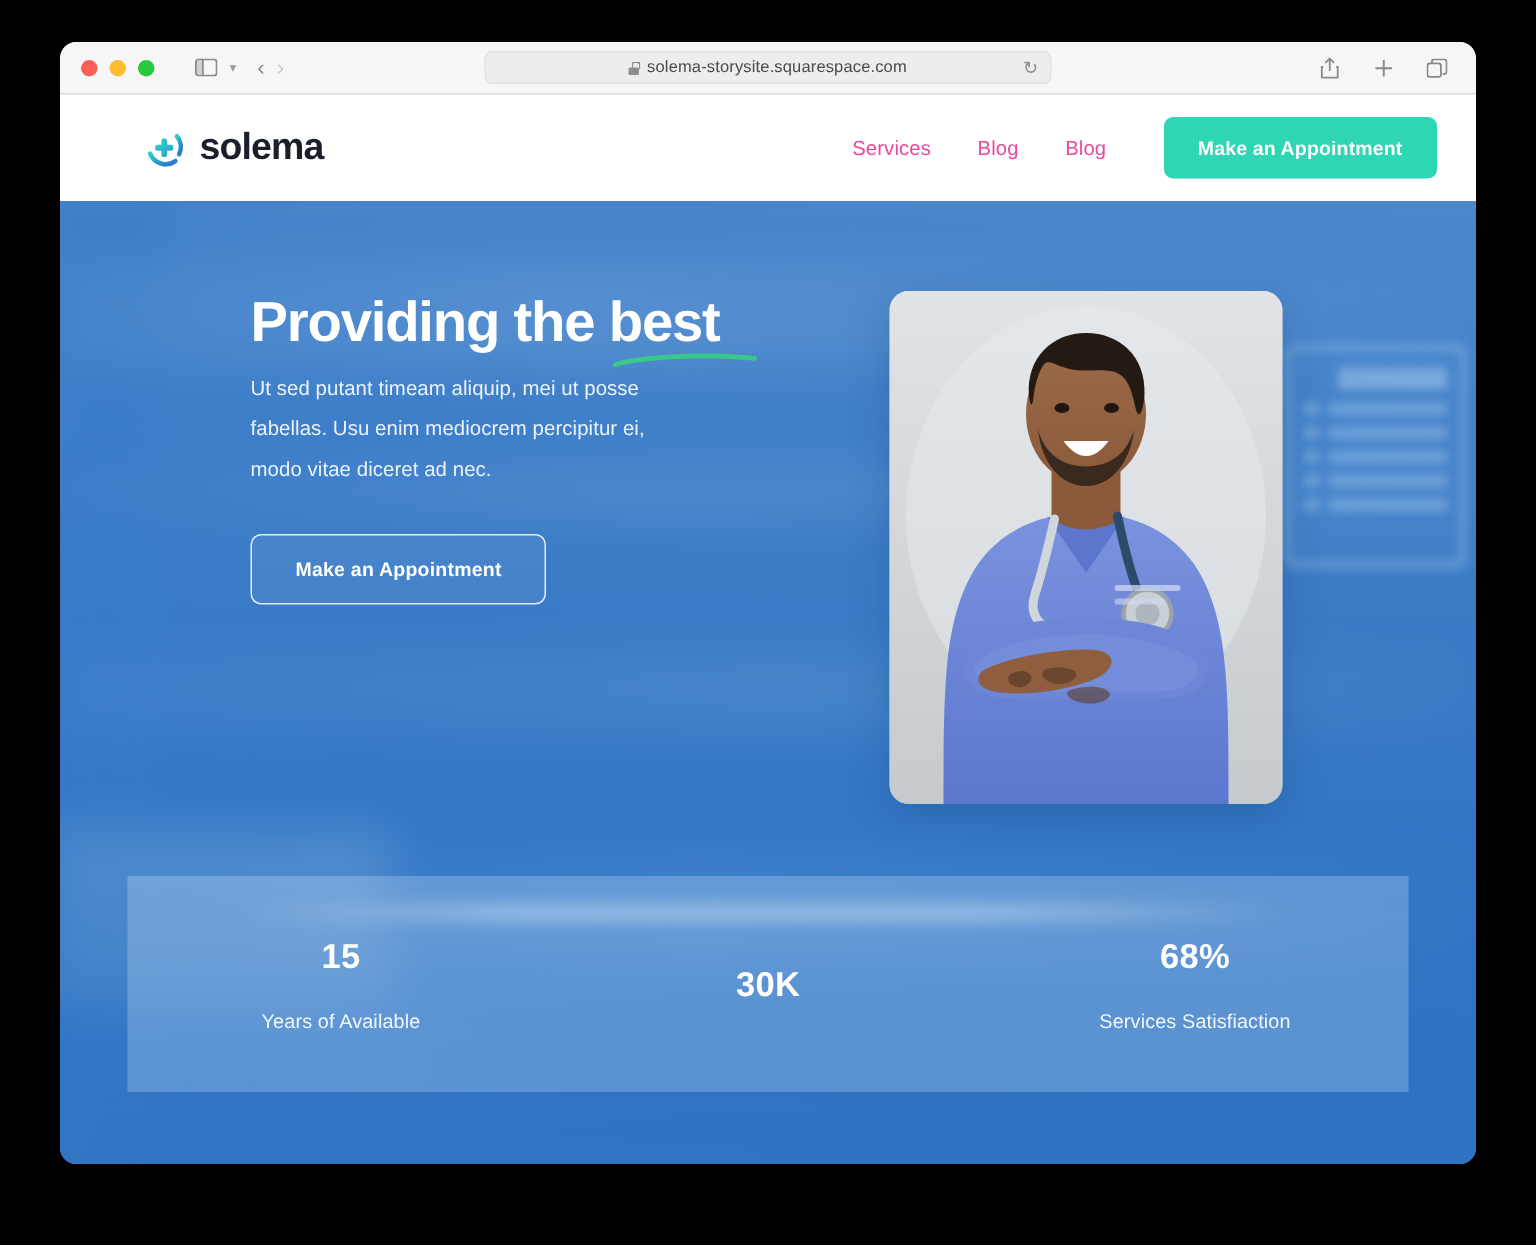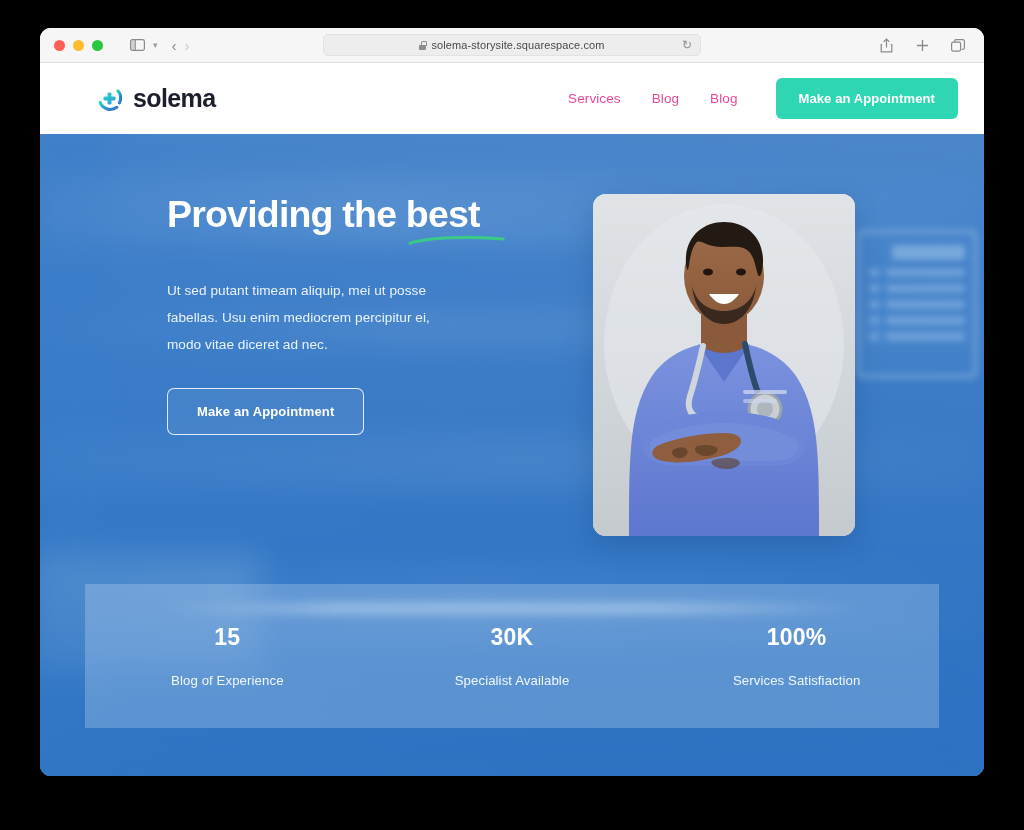--- a/index.html
+++ b/index.html
@@ -245,21 +245,21 @@
   .best-underline {
     position: absolute;
     left: 2px;
     bottom: -9px;
     width: 98px;
     height: 12px;
     overflow: visible;
   }
 
   .hero-para {
-    margin-top: 40px;
+    margin-top: 8px;
     font-size: 13.6px;
     line-height: 2.0;
     color: #eaf2fb;
     width: 300px;
     letter-spacing: .05px;
   }
 
   .hero-btn {
     margin-top: 30px;
     display: inline-block;
@@ -528,27 +528,26 @@
 
             <rect x="150" y="196" width="44" height="4" rx="2" fill="#cdd8f2" opacity=".75"></rect>
             <rect x="150" y="205" width="34" height="4" rx="2" fill="#cdd8f2" opacity=".6"></rect>
           </svg>
         </div>
       </div>
 
       <div class="stats">
         <div class="stat">
           <div class="stat-value">15</div>
-          <div class="stat-label">Blog of Experience</div>
+          <div class="stat-label">Years of Available</div>
         </div>
         <div class="stat">
           <div class="stat-value">30K</div>
-          <div class="stat-label">Specialist Available</div>
         </div>
         <div class="stat">
-          <div class="stat-value">100%</div>
+          <div class="stat-value">68%</div>
           <div class="stat-label">Services Satisfiaction</div>
         </div>
       </div>
 
     </div>
   </div>
 </div>
 
 </body></html>

